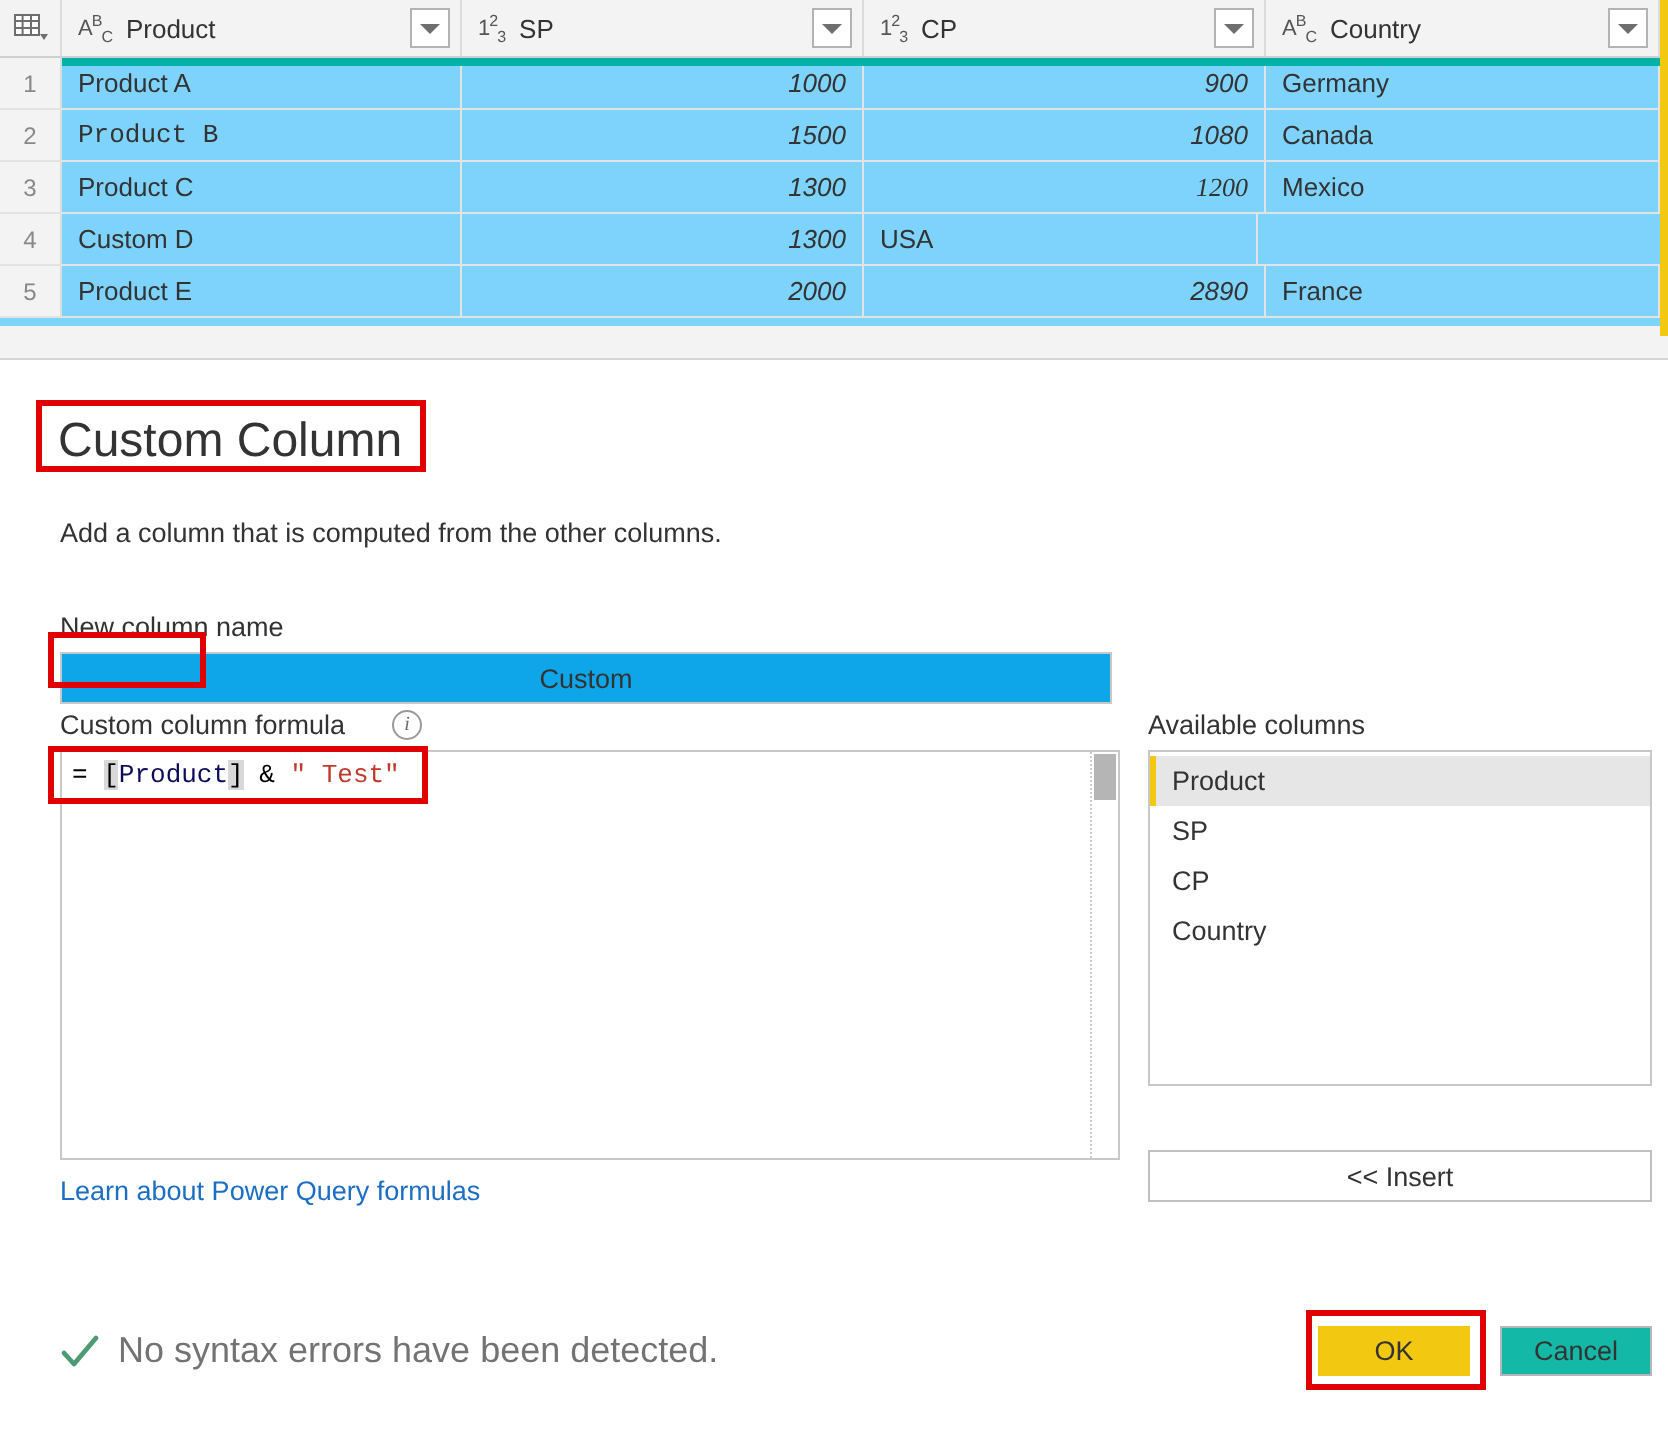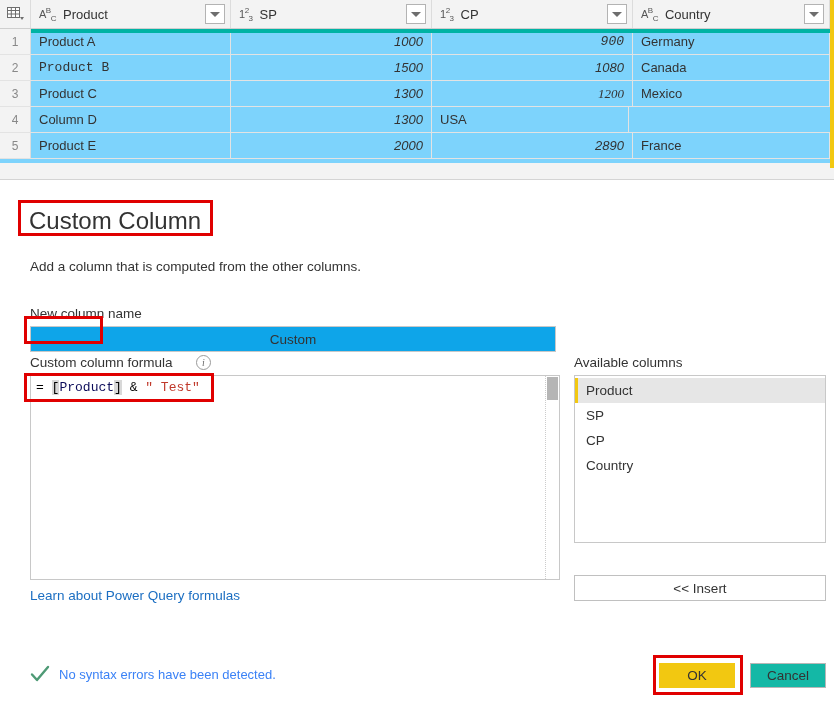--- a/index.html
+++ b/index.html
@@ -361,22 +361,22 @@
     align-items: center;
     white-space: nowrap;
   }
   #check-icon {
     width: 20px;
     height: 18px;
     margin-right: 9px;
     display: inline-block;
   }
   #syntax-status-text {
-    font-size: 13px;
-    color: #3b82f6;
+    font-size: 18px;
+    color: #737373;
   }
 
   
   #ok-button {
     position: absolute;
     left: 659px;
     top: 482px;
     width: 76px;
     height: 25px;
     box-sizing: border-box;
@@ -467,40 +467,40 @@
       </div>
   </div>
 
   <div class="teal-rule" id="teal-rule" style="width: 799px;"></div>
 
   <div class="grid-body" id="grid-body">
       <div class="grid-row">
         <div class="row-num">1</div>
         <div class="cell" style="width: 200px;">Product A</div>
         <div class="cell num" style="width: 201px;">1000</div>
-        <div class="cell num" style="width: 201px; font-family: Liberation Mono, monospace;">900</div>
+        <div class="cell num" style="width: 201px;">900</div>
         <div class="cell" style="width: 197px;">Germany</div>
       </div>
       <div class="grid-row">
         <div class="row-num">2</div>
         <div class="cell" style="width: 200px; font-family: Liberation Mono, monospace;">Product B</div>
         <div class="cell num" style="width: 201px;">1500</div>
         <div class="cell num" style="width: 201px;">1080</div>
         <div class="cell" style="width: 197px;">Canada</div>
       </div>
       <div class="grid-row">
         <div class="row-num">3</div>
         <div class="cell" style="width: 200px;">Product C</div>
         <div class="cell num" style="width: 201px;">1300</div>
         <div class="cell num" style="width: 201px; font-family: Liberation Serif, serif;">1200</div>
         <div class="cell" style="width: 197px;">Mexico</div>
       </div>
       <div class="grid-row">
         <div class="row-num">4</div>
-        <div class="cell" style="width: 200px;">Column D</div>
+        <div class="cell" style="width: 200px;">Custom D</div>
         <div class="cell num" style="width: 201px;">1300</div>
         <div class="cell" style="width: 197px;">USA</div>
       </div>
       <div class="grid-row">
         <div class="row-num">5</div>
         <div class="cell" style="width: 200px;">Product E</div>
         <div class="cell num" style="width: 201px;">2000</div>
         <div class="cell num" style="width: 201px;">2890</div>
         <div class="cell" style="width: 197px;">France</div>
       </div>

